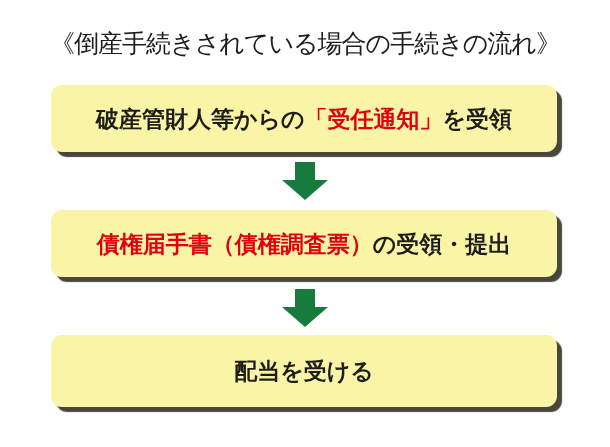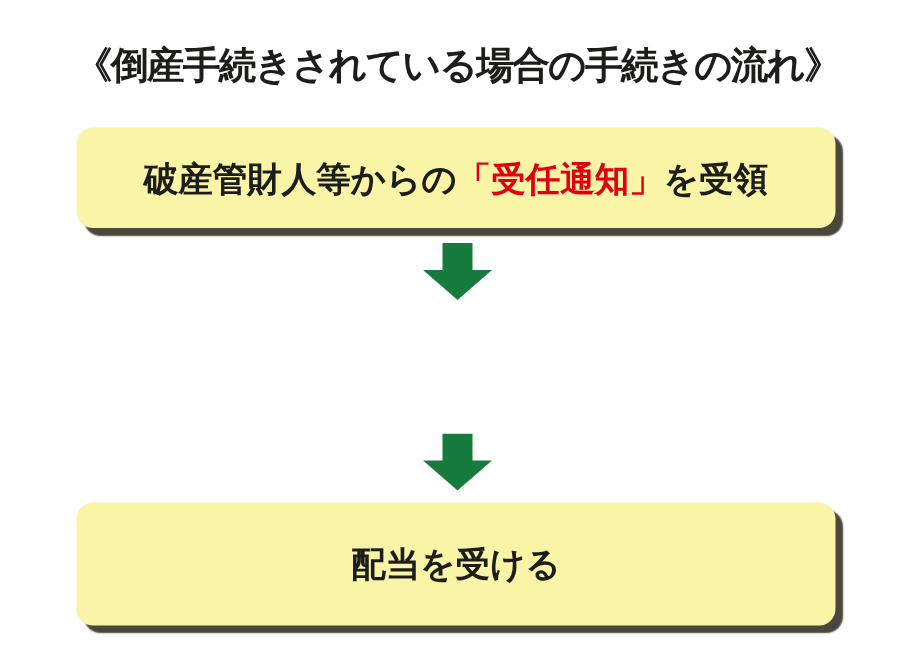--- a/index.html
+++ b/index.html
@@ -20,42 +20,42 @@
     background: #ffffff;
   }
   .page-title {
     position: absolute;
     top: 27px;
     left: 0;
     width: 610px;
     margin: 0;
     text-align: center;
     font-size: 25px;
-    font-weight: bold;
+    font-weight: normal;
     letter-spacing: -1px;
     color: #1d1d1b;
     white-space: nowrap;
   }
   .flow-box {
     position: absolute;
     left: 51px;
     width: 506px;
     height: 67px;
     background: #faf5a6;
     border-radius: 11px;
     box-shadow: 5px 5px 1px #4a463c;
     display: flex;
     flex-direction: column;
     align-items: center;
     justify-content: center;
     text-align: center;
   }
   .box-1 { top: 85px; }
   .box-2 { top: 210px; }
-  .box-3 { top: 335px; height: 82px; }
+  .box-3 { top: 335px; height: 72px; }
   .flow-box p {
     margin: 0;
     font-size: 23px;
     font-weight: bold;
     line-height: 28px;
     color: #1d1d1b;
     white-space: nowrap;
   }
   .seg-red { color: #e00012; }
   .seg-black { color: #1d1d1b; }
@@ -81,20 +81,23 @@
     <p><span class="seg-black">破産管財人等からの</span><span class="seg-red">「受任通知」</span><span class="seg-black">を受領</span></p>
   </div>
 
   <div class="arrow arrow-1">
     <svg width="46" height="38" viewBox="0 0 46 38" aria-hidden="true">
       <rect x="13" y="0" width="20" height="20" fill="#177b3e"></rect>
       <polygon points="0,18 46,18 23,38" fill="#177b3e"></polygon>
     </svg>
   </div>
 
+  <div class="flow-box box-2">
+    <p><span class="seg-red">債権届手書（債権調査票）</span><span class="seg-black">の受領・提出</span></p>
+  </div>
 
   <div class="arrow arrow-2">
     <svg width="46" height="38" viewBox="0 0 46 38" aria-hidden="true">
       <rect x="13" y="0" width="20" height="20" fill="#177b3e"></rect>
       <polygon points="0,18 46,18 23,38" fill="#177b3e"></polygon>
     </svg>
   </div>
 
   <div class="flow-box box-3">
     <p class="seg-red">配当を受ける</p>

